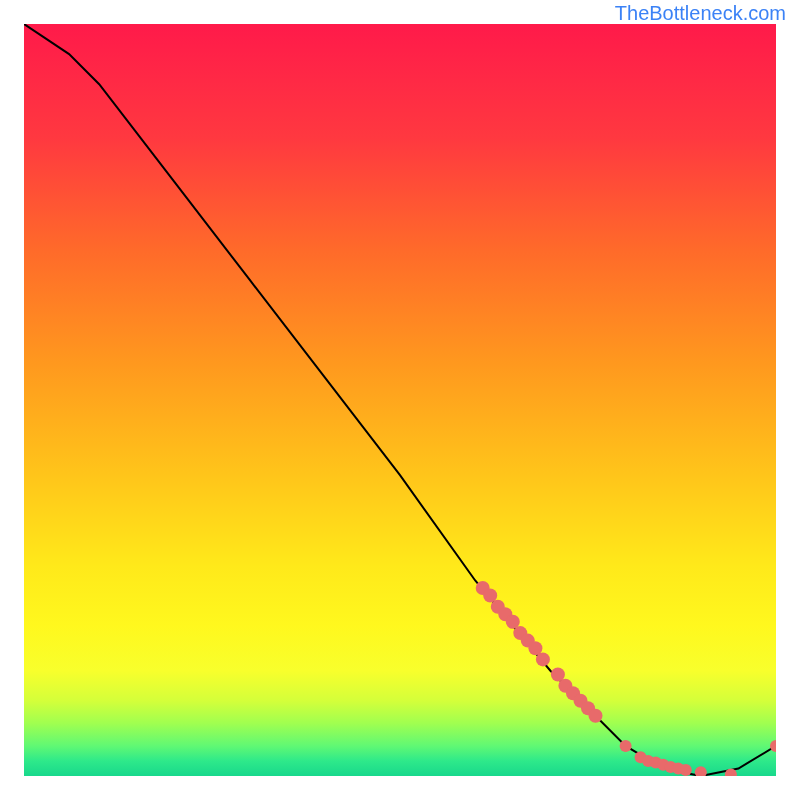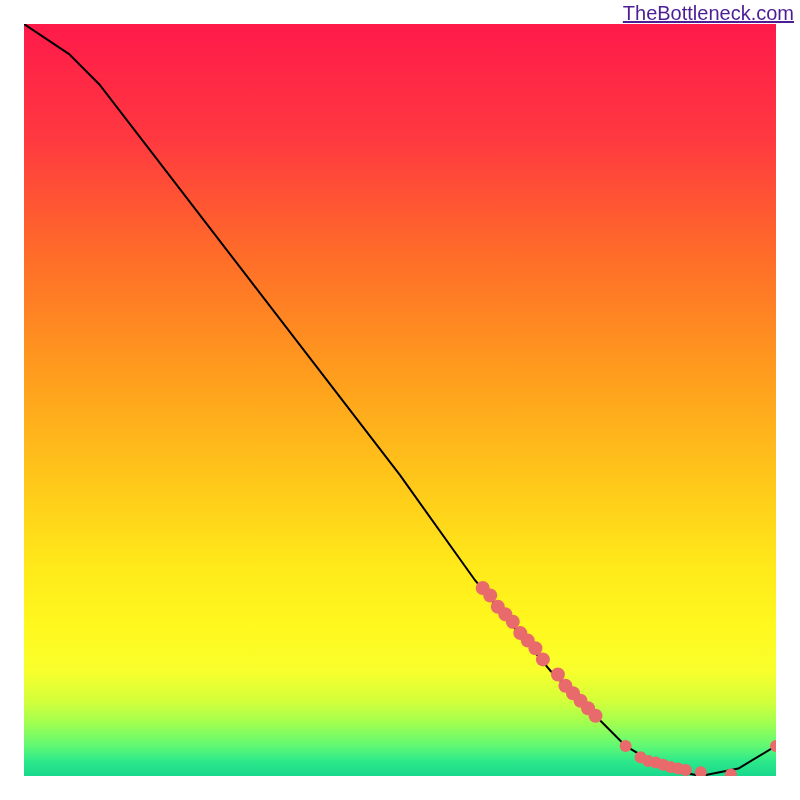--- a/index.html
+++ b/index.html
@@ -7,25 +7,24 @@
     width: 800px;
     height: 800px;
     background: #ffffff;
     font-family: Arial, sans-serif;
     position: relative;
     overflow: hidden;
   }
   .watermark {
     position: absolute;
     top: 2px;
-    right: 6px;
+    right: 14px;
     font-size: 20px;
-    color: #4c1d95;
+    color: #3b82f6;
     z-index: 10;
-    text-decoration: underline;
   }
   .chart-area {
     position: absolute;
     left: 24px;
     top: 24px;
     width: 752px;
     height: 752px;
   }
   svg { display: block; }
 </style>

